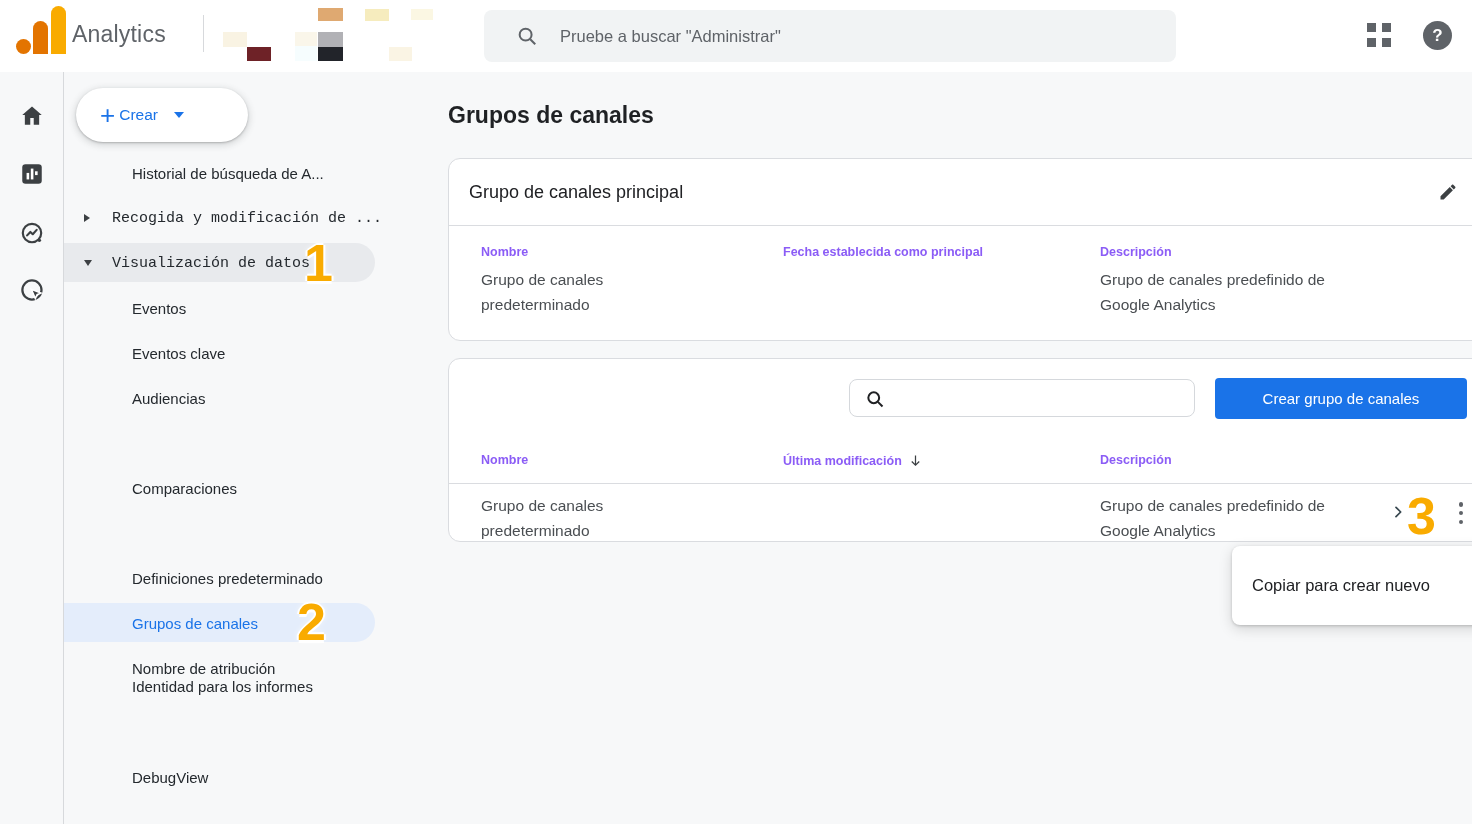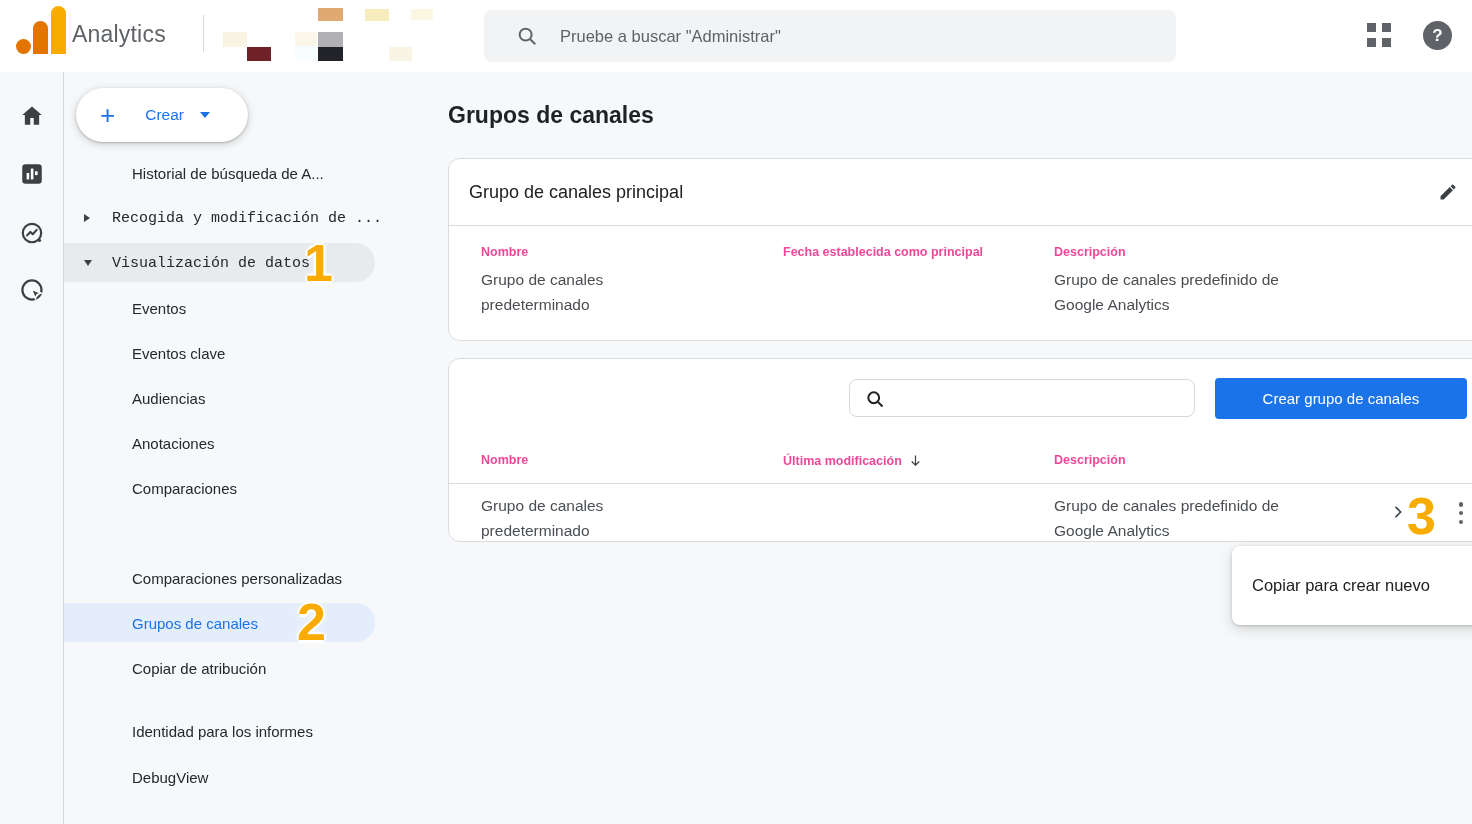--- a/index.html
+++ b/index.html
@@ -31,21 +31,21 @@
 
   
   .rail { position:absolute; left:0; top:72px; width:64px; height:752px; background:#f7f8f9; border-right:1px solid #d7d9dc; z-index:5; }
   .rail-item { position:absolute; left:19px; width:26px; height:26px; cursor:pointer; }
 
   
   .create-button { position:absolute; left:76px; top:88px; width:172px; height:54px; background:#ffffff; border-radius:27px;
                    box-shadow:0 1px 2px rgba(60,64,67,.30), 0 2px 6px 2px rgba(60,64,67,.15);
                    display:flex; align-items:center; cursor:pointer; z-index:6; }
   .create-plus { margin-left:24px; font-size:26px; font-weight:400; color:#1a73e8; line-height:26px; }
-  .create-label { margin-left:30px; font-size:15.5px; font-weight:500; color:#1a73e8; }
+  .create-label { margin-left:4px; font-size:15.5px; font-weight:500; color:#1a73e8; }
   .caret-down-blue { margin-left:16px; width:0; height:0; border-left:5px solid transparent; border-right:5px solid transparent; border-top:6px solid #1a73e8; }
 
   .nav-row { position:absolute; left:64px; width:366px; height:45px; cursor:pointer; }
   .nav-pill { position:absolute; left:0; top:3px; width:311px; height:39px; border-radius:0 19.5px 19.5px 0; }
   .pill-gray { background:#e8eaed; }
   .pill-blue { background:#e4edfb; }
   .nav-label { position:absolute; top:50%; transform:translateY(-50%); font-size:15px; color:#24292e; white-space:nowrap; }
   .nav-label.blue { color:#1a73e8; }
   .lead-68 { left:68px; }
   .lead-48 { left:48px;font-family:Liberation Mono, monospace; }
@@ -54,23 +54,23 @@
   .tri-down  { border-left:4.5px solid transparent; border-right:4.5px solid transparent; border-top:6px solid #3c4043; }
 
   
   .page-title { position:absolute; left:448px; top:102px; font-size:23px; color:#1f2124; }
   .card { position:absolute; left:448px; width:1048px; background:#ffffff; border:1px solid #dadce0; border-radius:12px; }
   #primary-card { top:158px; height:183px; }
   #list-card    { top:358px; height:184px; }
   .card-header { position:relative; height:67px; border-bottom:1px solid #dadce0; display:flex; align-items:center; }
   .card-title { margin-left:20px; font-size:18px; color:#202124; }
   .icon-button { position:absolute; width:34px; height:34px; display:flex; align-items:center; justify-content:center; cursor:pointer; }
-  .field-label { position:absolute; font-size:12.5px; font-weight:700; color:#ec4899; }
+  .field-label { position:absolute; font-size:12.5px; font-weight:700; color:#8b5cf6; }
   .field-value { position:absolute; font-size:15.5px; color:#4a4e52; line-height:25px; }
-  .col-1 { left:32px; }  .col-2 { left:334px; }  .col-3 { left:605px; }
+  .col-1 { left:32px; }  .col-2 { left:334px; }  .col-3 { left:651px; }
 
   .mini-search { position:absolute; left:400px; top:20px; width:346px; height:38px; background:#fff; border:1px solid #d5d8dc; border-radius:8px; }
   .mini-search svg { position:absolute; left:15px; top:9px; }
   .mini-search input { position:absolute; left:48px; top:0; width:290px; height:36px; border:none; outline:none; background:transparent;
                        font-size:15.5px; color:#202124; font-family:"Liberation Sans", sans-serif; }
   .mini-search input::placeholder { color:#5f6368; opacity:1; }
   .primary-button { position:absolute; left:766px; top:19px; width:252px; height:41px; background:#1a73e8; border:none; border-radius:4px;
                     color:#ffffff; font-size:15px; font-weight:500; font-family:"Liberation Sans", sans-serif; cursor:pointer; }
   .table-divider { position:absolute; left:0; top:124px; width:100%; border-bottom:1px solid #dadce0; }
   .sort-arrow { vertical-align:-3px; margin-left:6px; }
@@ -183,37 +183,34 @@
   </div>
   <div class="nav-row" style="top:285px">
     <span class="nav-label lead-68">Eventos</span>
   </div>
   <div class="nav-row" style="top:330px">
     <span class="nav-label lead-68">Eventos clave</span>
   </div>
   <div class="nav-row" style="top:375px">
     <span class="nav-label lead-68">Audiencias</span>
   </div>
-  <div class="nav-row" style="top:420px">
-    <span class="nav-label lead-68">Anotaciones</span>
-  </div>
   <div class="nav-row" style="top:465px">
     <span class="nav-label lead-68">Comparaciones</span>
   </div>
   <div class="nav-row" style="top:555px">
-    <span class="nav-label lead-68">Comparaciones personalizadas</span>
+    <span class="nav-label lead-68">Definiciones predeterminado</span>
   </div>
   <div class="nav-row" style="top:600px">
     <div class="nav-pill pill-blue"></div>
     <span class="nav-label lead-68 blue">Grupos de canales</span>
   </div>
   <div class="nav-row" style="top:645px">
-    <span class="nav-label lead-68">Copiar de atribución</span>
-  </div>
-  <div class="nav-row" style="top:708px">
+    <span class="nav-label lead-68">Nombre de atribución</span>
+  </div>
+  <div class="nav-row" style="top:663px">
     <span class="nav-label lead-68">Identidad para los informes</span>
   </div>
   <div class="nav-row" style="top:754px">
     <span class="nav-label lead-68">DebugView</span>
   </div>
 
   <h1 class="page-title">Grupos de canales</h1>
 
   <div class="card" id="primary-card">
     <div class="card-header">

